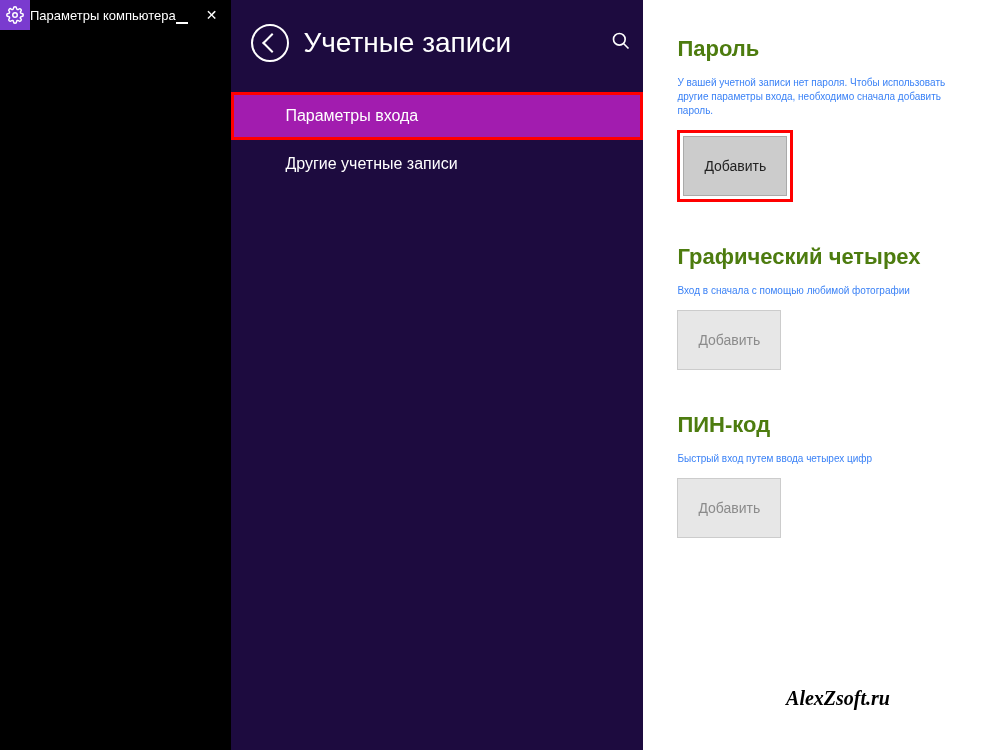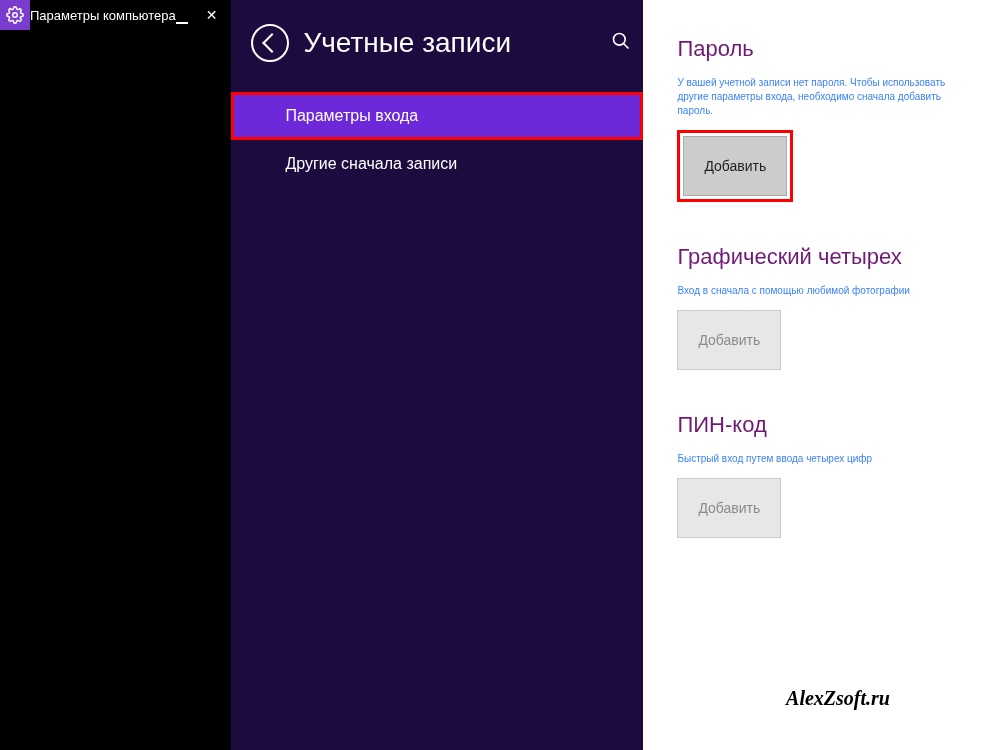--- a/index.html
+++ b/index.html
@@ -112,42 +112,42 @@
   .nav {
     margin-top: 10px;
   }
   .nav-item {
     padding: 15px 54px;
     font-size: 16px;
     font-weight: 400;
     color: #fff;
   }
   .nav-item.selected {
-    background: #6d28d9;
+    background: #a21caf;
   }
   .highlight-red {
     outline: 3px solid #ff0000;
     outline-offset: -3px;
   }
 
   .content {
     flex: 1;
     background: #fff;
     padding: 36px 34px 0 34px;
     position: relative;
     overflow: hidden;
   }
   .section {
     margin-bottom: 42px;
   }
   .section h2 {
     margin: 0 0 14px 0;
     font-size: 22px;
-    font-weight: 400;
-    color: #701a75;
+    font-weight: 700;
+    color: #4d7c0f;
   }
   .section p {
     margin: 0 0 12px 0;
     font-size: 10px;
     color: #3b82f6;
     line-height: 1.4;
     max-width: 520px;
   }
   .btn {
     display: inline-block;
@@ -213,21 +213,21 @@
             <line x1="21" y1="21" x2="15" y2="15"></line>
           </svg>
         </div>
       </div>
 
       <div class="nav">
         <div class="nav-item selected highlight-red">
           <span>Параметры входа</span>
         </div>
         <div class="nav-item">
-          <span>Другие сначала записи</span>
+          <span>Другие учетные записи</span>
         </div>
       </div>
     </div>
 
     <div class="content">
 
       <div class="section">
         <h2>Пароль</h2>
         <p>У вашей учетной записи нет пароля. Чтобы использовать другие параметры входа, необходимо сначала добавить пароль.</p>
         <span class="btn-highlight">

